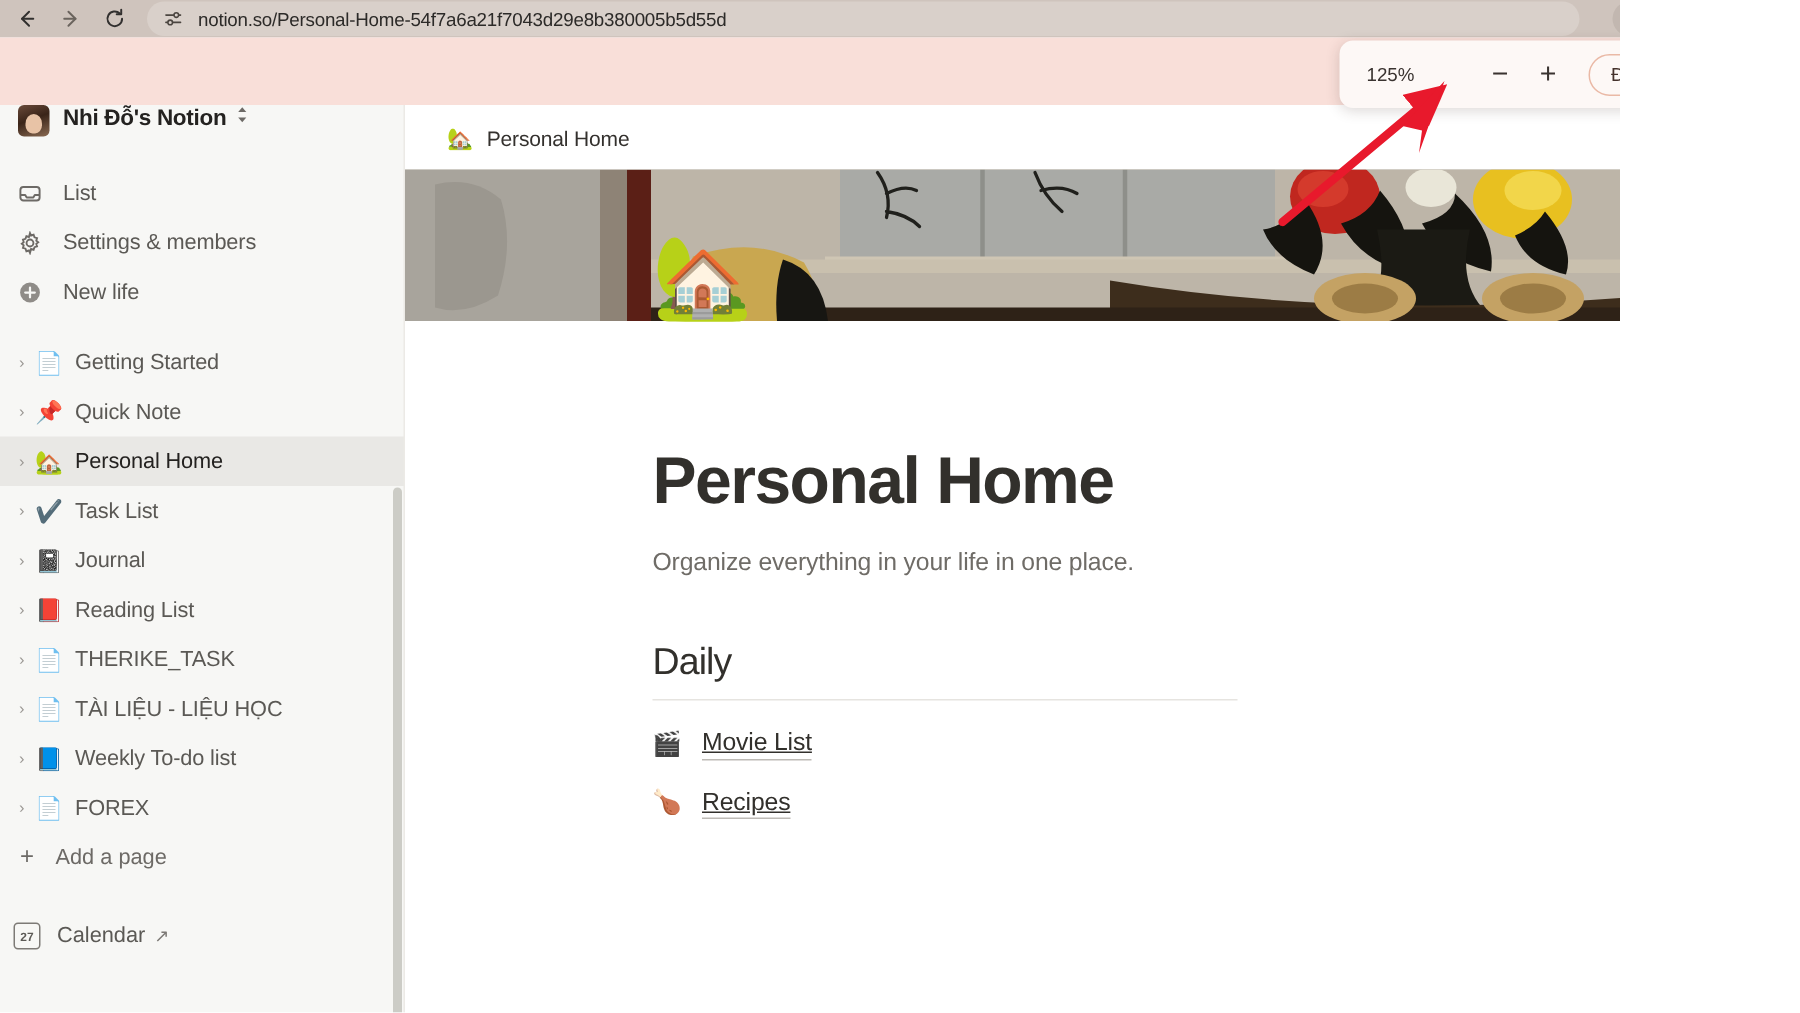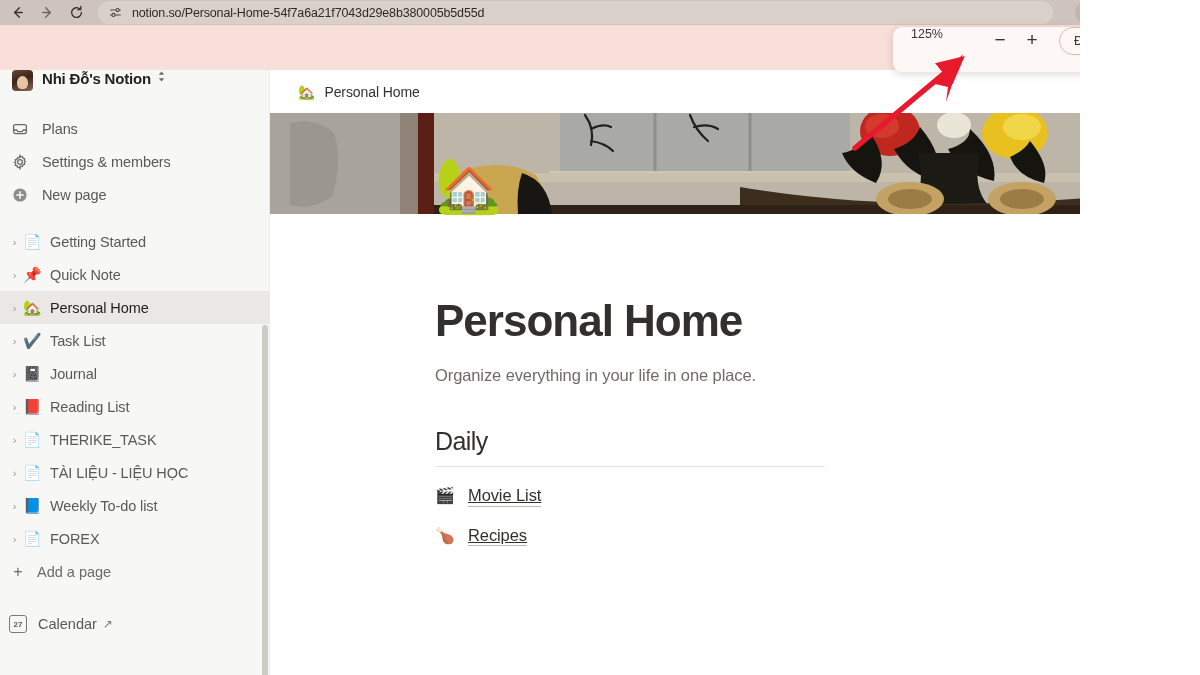--- a/index.html
+++ b/index.html
@@ -51,21 +51,21 @@
   .pink-band {
     position: absolute; left: 0; top: 25px; width: 1200px; height: 45px;
     background: #f9dfd9;
   }
 
   
   .zoom-popup {
     position: absolute; left: 893px; top: 27px; width: 245px; height: 45px;
     background: #fdf8f6; border-radius: 9px;
     box-shadow: 0 2px 9px rgba(60,40,35,0.18);
-    display: flex; z-index: 40;
+    display: flex; align-items: center; z-index: 40;
   }
   .zoom-level { font-size: 12.5px; color: #3a3330; margin-left: 18px; width: 74px; }
   .zoom-minus, .zoom-plus {
     width: 26px; height: 26px; display: flex; align-items: center; justify-content: center;
     font-size: 19px; color: #3a3330; font-weight: 300;
   }
   .zoom-minus { margin-left: 2px; }
   .zoom-plus { margin-left: 6px; }
   .zoom-reset {
     margin-left: 14px; height: 28px; padding: 0 14px;
@@ -278,21 +278,21 @@
     </div>
 
 
     <div class="nav-row">
       <span class="ico">
         <svg width="16" height="16" viewBox="0 0 16 16">
             <rect x="1.6" y="3.6" width="12.8" height="9" rx="2" fill="none" stroke="#6d6a66" stroke-width="1.3"></rect>
             <path d="M1.6 9h3.2l1 1.6h4.4l1-1.6h3.2" fill="none" stroke="#6d6a66" stroke-width="1.3" stroke-linejoin="round"></path>
           </svg>
       </span>
-      <span class="lbl">Plans</span>
+      <span class="lbl">List</span>
     </div>
 
     <div class="nav-row">
       <span class="ico">
         <svg width="16" height="16" viewBox="0 0 16 16">
             <g fill="none" stroke="#6d6a66" stroke-width="1.25">
               <circle cx="8" cy="8" r="2.3"></circle>
               <path d="M8 1.4l.7 1.6 1.7-.5.6 1.7 1.7.5-.5 1.7 1.3 1.1-1.3 1.1.5 1.7-1.7.5-.6 1.7-1.7-.5L8 14.6l-.7-1.6-1.7.5-.6-1.7-1.7-.5.5-1.7L2.5 8.5 3.8 7.4l-.5-1.7 1.7-.5.6-1.7 1.7.5z"></path>
             </g>
           </svg>
@@ -300,21 +300,21 @@
       <span class="lbl">Settings &amp; members</span>
     </div>
 
     <div class="nav-row">
       <span class="ico">
         <svg width="16" height="16" viewBox="0 0 16 16">
             <circle cx="8" cy="8" r="6.6" fill="#8f8c88"></circle>
             <path d="M8 4.8v6.4M4.8 8h6.4" stroke="#f7f7f5" stroke-width="1.5" stroke-linecap="round"></path>
           </svg>
       </span>
-      <span class="lbl">New page</span>
+      <span class="lbl">New life</span>
     </div>
 
     <div class="tree-gap"></div>
 
     <div class="tree-row">
       <span class="arrow">›</span>
       <span class="emoji">📄</span>
       <span class="lbl">Getting Started</span>
     </div>
     <div class="tree-row">

